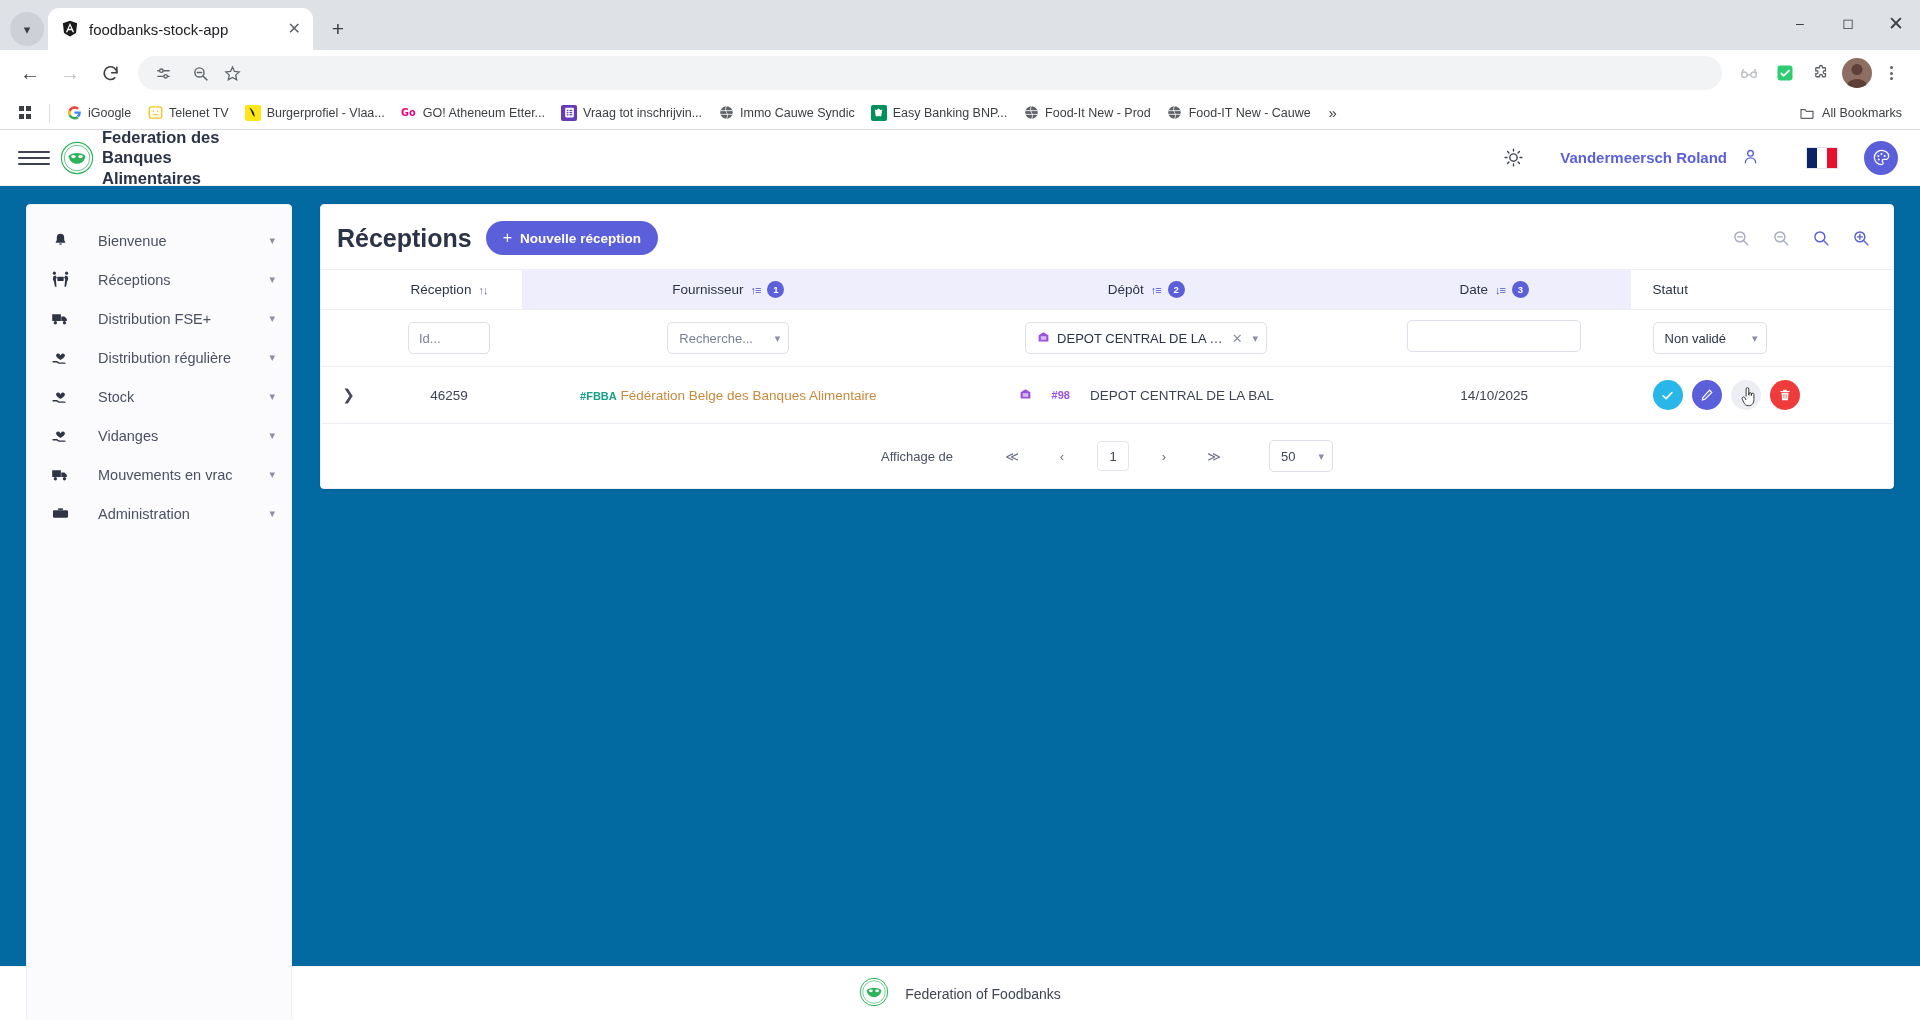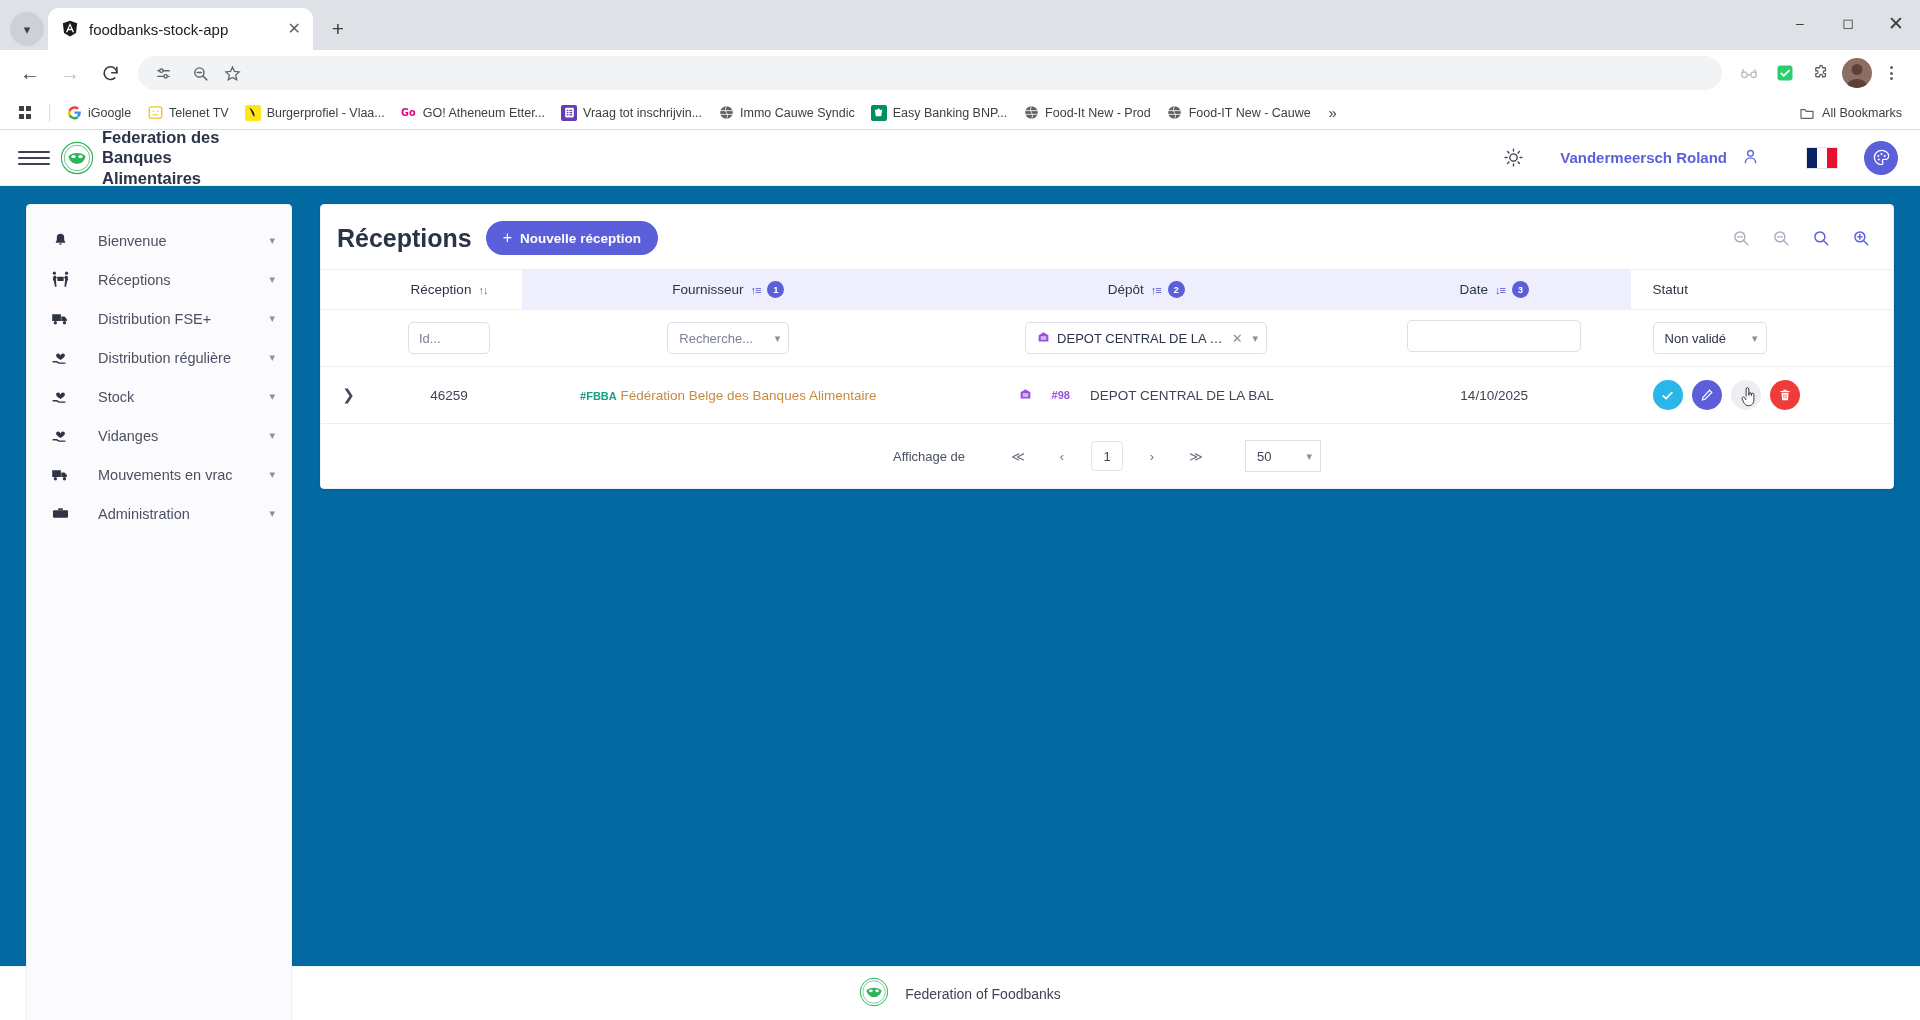--- a/index.html
+++ b/index.html
@@ -306,34 +306,34 @@
   .act.edit  { background: #5b5fd9; }
   .act.hover { background: #eceef3; position: relative; }
   .act.trash { background: #ee3b3b; }
   .cursor-hand {
     position: absolute; left: 9px; top: 6px; width: 18px; height: 22px;
     pointer-events: none;
   }
 
   .pager {
     display: flex; align-items: center; justify-content: center;
-    gap: 10px; padding: 16px 8px 16px 8px; background: #fff;
+    gap: 16px; padding: 16px 8px 16px 8px; background: #fff;
   }
   .pager-label { font-size: 13px; color: #4b5162; margin-right: 26px; }
   .pg-btn {
     width: 34px; height: 30px; display: flex; align-items: center;
     justify-content: center; color: #6b7180; font-size: 13px;
   }
   .pg-cur {
     width: 32px; height: 30px; border: 1px solid #e2e4ec; border-radius: 4px;
     display: flex; align-items: center; justify-content: center;
     font-size: 13px; color: #3f4454; margin: 0 2px;
   }
   .pg-size {
-    width: 76px; height: 32px; border: 1px solid #dcdfe8; border-radius: 0;
+    width: 64px; height: 32px; border: 1px solid #dcdfe8; border-radius: 5px;
     display: flex; align-items: center; justify-content: space-between;
     padding: 0 8px 0 11px; font-size: 13px; color: #3f4454; margin-left: 22px;
   }
 
   .app-footer {
     height: 54px; background: #fff; display: flex; align-items: center;
     justify-content: center; gap: 16px; flex: none;
     border-top: 1px solid #f2f2f6;
   }
   .footer-text { font-size: 14px; color: #3f4454; }

